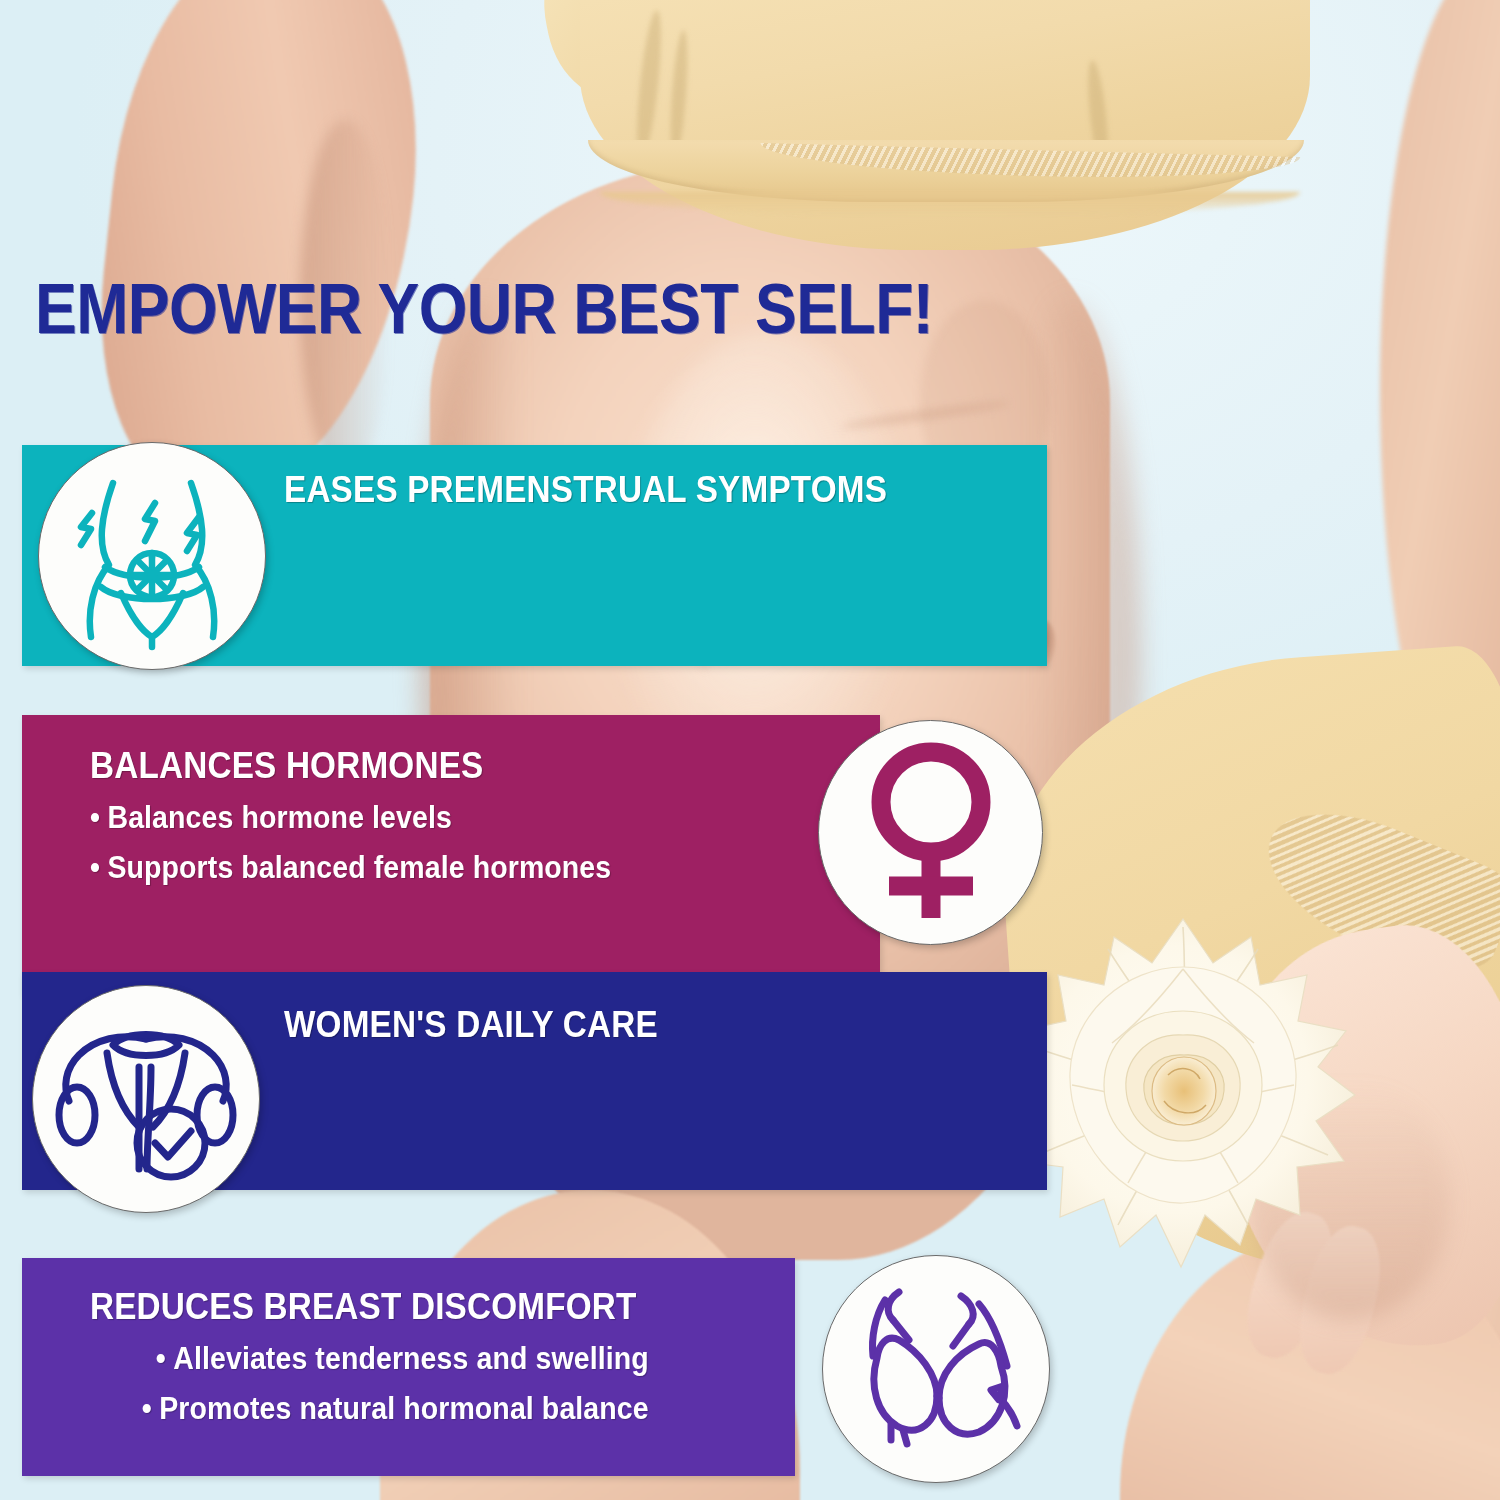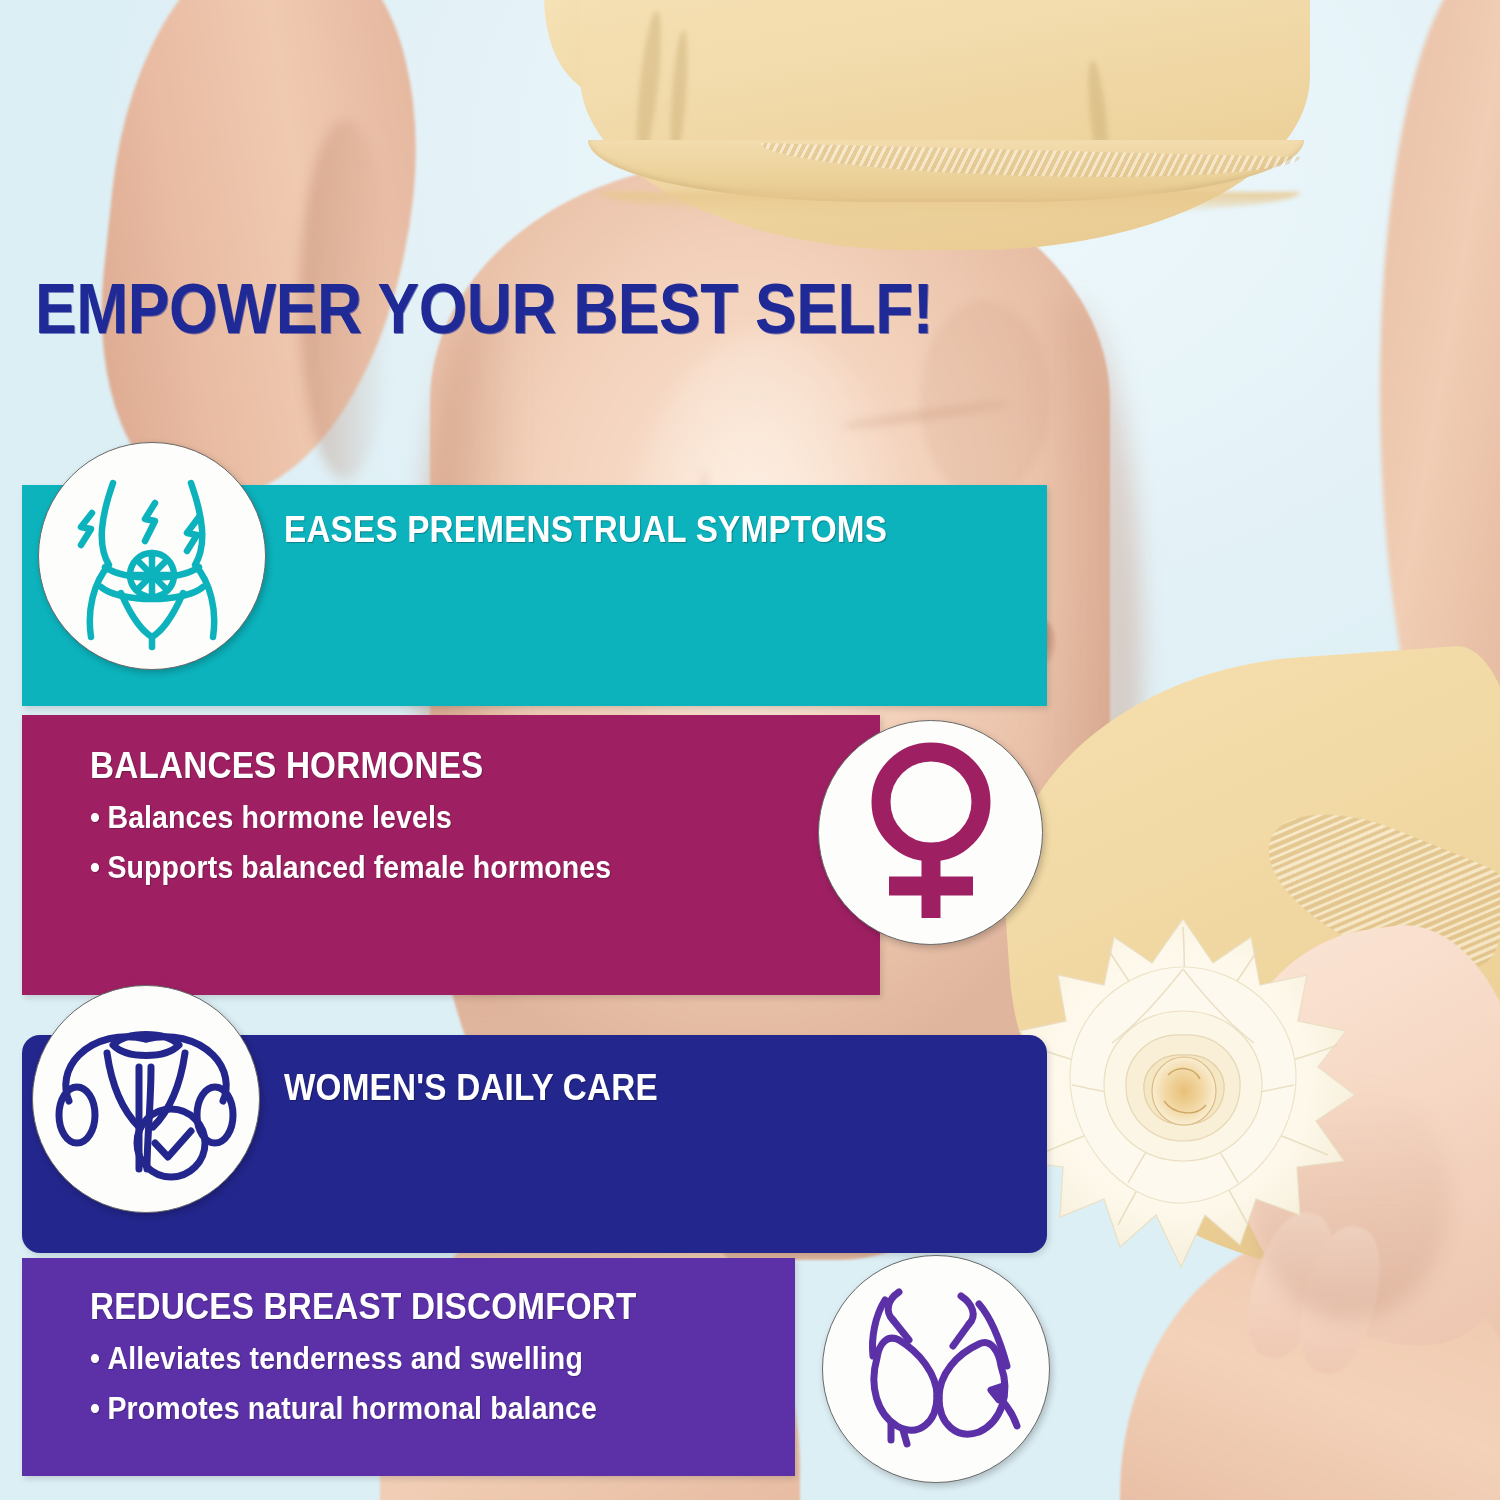--- a/index.html
+++ b/index.html
@@ -199,24 +199,24 @@
   }
   .banner .bullets { margin-top:6px; }
   .banner .bullet {
     font-size:31px; font-weight:bold; letter-spacing:.1px;
     transform:scaleX(.92); transform-origin:left center;
     white-space:nowrap; line-height:1.62;
     text-shadow:1px 1px 1px rgba(0,0,0,.25);
   }
   .banner .bullet .dot { margin-right:8px; }
 
-  #banner-1 { left:22px;  top:445px;  width:1025px; height:221px; background:#0cb3bd;margin-top:40px; }
+  #banner-1 { left:22px;  top:445px;  width:1025px; height:221px; background:#0cb3bd; }
   #banner-2 { left:22px;  top:715px;  width:858px;  height:280px; background:#9e2063; }
-  #banner-3 { left:22px;  top:1035px;  width:1025px; height:218px; background:#23268c;border-radius:18px; }
-  #banner-4 { left:22px;  top:1258px; width:773px;  height:218px; background:#5c31a8; }
+  #banner-3 { left:22px;  top:972px;  width:1025px; height:218px; background:#23268c; }
+  #banner-4 { left:22px;  top:1258px; width:773px;  height:218px; background:#5c31a8;text-align:right; }
 
   .b1-text { position:absolute; left:262px; top:24px; }
   .b2-text { position:absolute; left:68px;  top:30px; }
   .b3-text { position:absolute; left:262px; top:32px; }
   .b4-text { position:absolute; left:68px;  top:28px; }
 
   
   .bubble {
     position:absolute; border-radius:50%;
     background:#fdfdfb;

